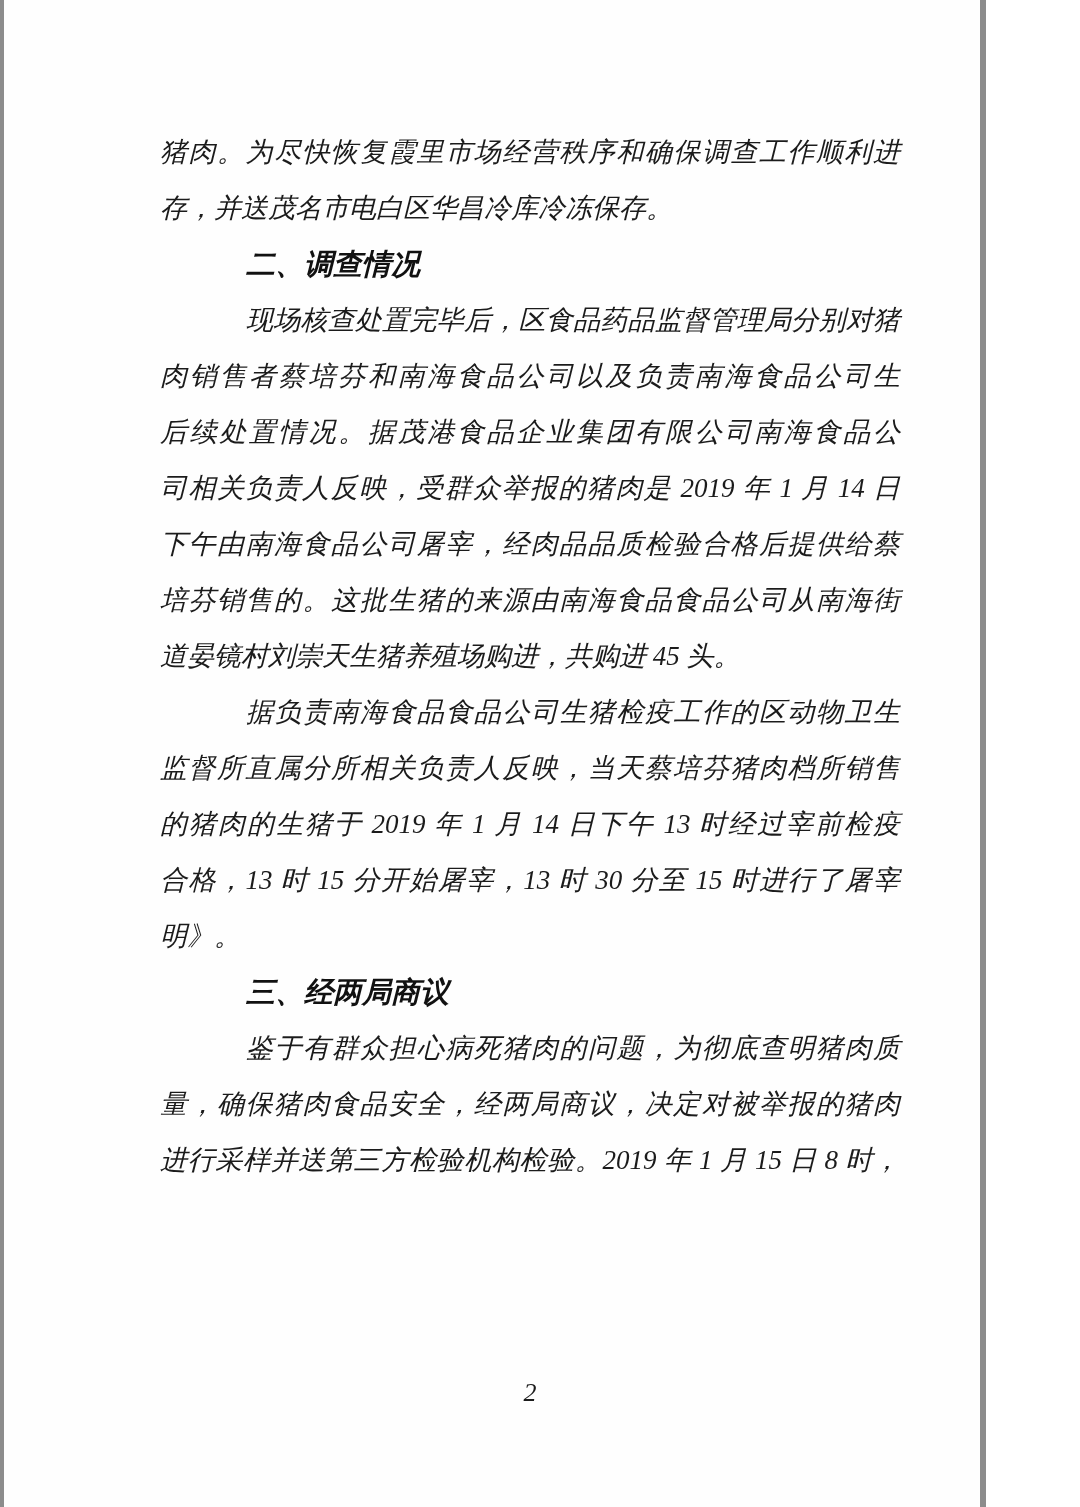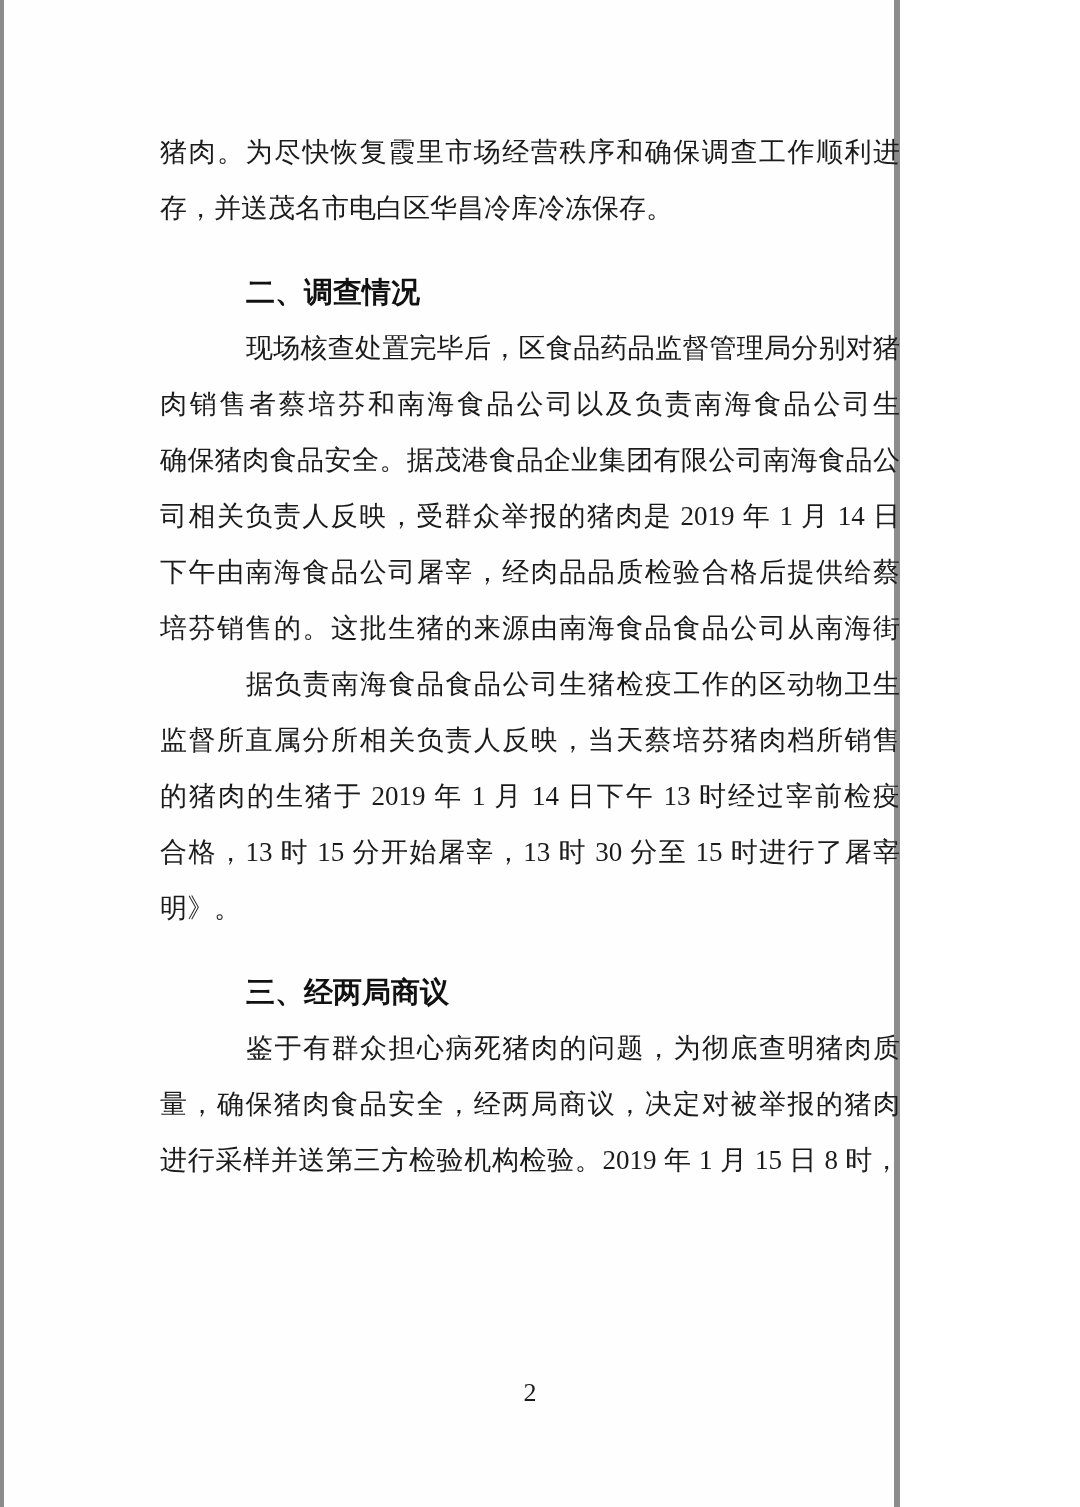--- a/index.html
+++ b/index.html
@@ -4,42 +4,43 @@
 <style>
   :root{
     --page-background:#fefefe;
     --edge-strip:#8c8c8c;
     --scrollbar-thumb:#c8c8c8;
     --scrollbar-tail:#e6e6e6;
     --text:#1b1b1b;
   }
   html,body{margin:0;padding:0;background:#fff;}
   .screen{
-    position:relative;width:900px;height:1507px;overflow:hidden;
+    position:relative;width:986px;height:1507px;overflow:hidden;
     background:var(--page-background);
     font-family:"Liberation Serif","DejaVu Serif",serif;
     color:var(--text);
+    font-style:italic;
   }
   .edge-strip{position:absolute;top:0;height:100%;background:var(--edge-strip);}
   .edge-strip.left{left:0;width:4px;}
   .edge-strip.right{right:0;width:6px;}
   .sb-thumb{position:absolute;left:1057px;top:8px;width:3px;height:44px;background:var(--scrollbar-thumb);}
   .sb-tail{position:absolute;left:1057px;top:56px;width:3px;height:7px;background:var(--scrollbar-tail);}
   .text-block{position:absolute;left:160px;top:130px;width:740px;}
   .line{
     height:56px;line-height:44px;font-size:27px;
     text-align:justify;text-align-last:justify;
     white-space:nowrap;
   }
   .line.nojust{text-align:center;text-align-last:left;}
   .line.indent{text-indent:86px;}
   .line.heading{
     font-family:"Liberation Sans","DejaVu Sans",sans-serif;
     font-weight:700;font-size:29px;color:#111;
-    text-align:left;text-align-last:left;text-indent:86px;margin-top:28px;
+    text-align:left;text-align-last:left;text-indent:86px;
   }
   .page-number{
     position:absolute;top:1378px;left:160px;width:740px;
     text-align:center;font-size:26px;line-height:30px;
   }
   .mark{position:absolute;background:#141414;}
 </style>
 </head>
 <body>
 
@@ -49,24 +50,25 @@
 
   <div class="sb-thumb"></div>
   <div class="sb-tail"></div>
 
   <div class="text-block" id="text-block">
       <div class="line">猪肉。为尽快恢复霞里市场经营秩序和确保调查工作顺利进</div>
       <div class="line nojust">存，并送茂名市电白区华昌冷库冷冻保存。</div>
       <div class="line heading indent nojust">二、调查情况</div>
       <div class="line indent">现场核查处置完毕后，区食品药品监督管理局分别对猪</div>
       <div class="line">肉销售者蔡培芬和南海食品公司以及负责南海食品公司生</div>
-      <div class="line">确保猪肉食品安全。据茂港食品企业集团有限公司南海食品公</div>
+      <div class="line">后续处置情况。据茂港食品企业集团有限公司南海食品公</div>
       <div class="line">司相关负责人反映，受群众举报的猪肉是 2019 年 1 月 14 日</div>
       <div class="line">下午由南海食品公司屠宰，经肉品品质检验合格后提供给蔡</div>
       <div class="line">培芬销售的。这批生猪的来源由南海食品食品公司从南海街</div>
+      <div class="line nojust">道晏镜村刘崇天生猪养殖场购进，共购进 45 头。</div>
       <div class="line indent">据负责南海食品食品公司生猪检疫工作的区动物卫生</div>
       <div class="line">监督所直属分所相关负责人反映，当天蔡培芬猪肉档所销售</div>
       <div class="line">的猪肉的生猪于 2019 年 1 月 14 日下午 13 时经过宰前检疫</div>
       <div class="line">合格，13 时 15 分开始屠宰，13 时 30 分至 15 时进行了屠宰</div>
       <div class="line nojust">明》。</div>
       <div class="line heading indent nojust">三、经两局商议</div>
       <div class="line indent">鉴于有群众担心病死猪肉的问题，为彻底查明猪肉质</div>
       <div class="line">量，确保猪肉食品安全，经两局商议，决定对被举报的猪肉</div>
       <div class="line">进行采样并送第三方检验机构检验。2019 年 1 月 15 日 8 时，</div>
     </div>

